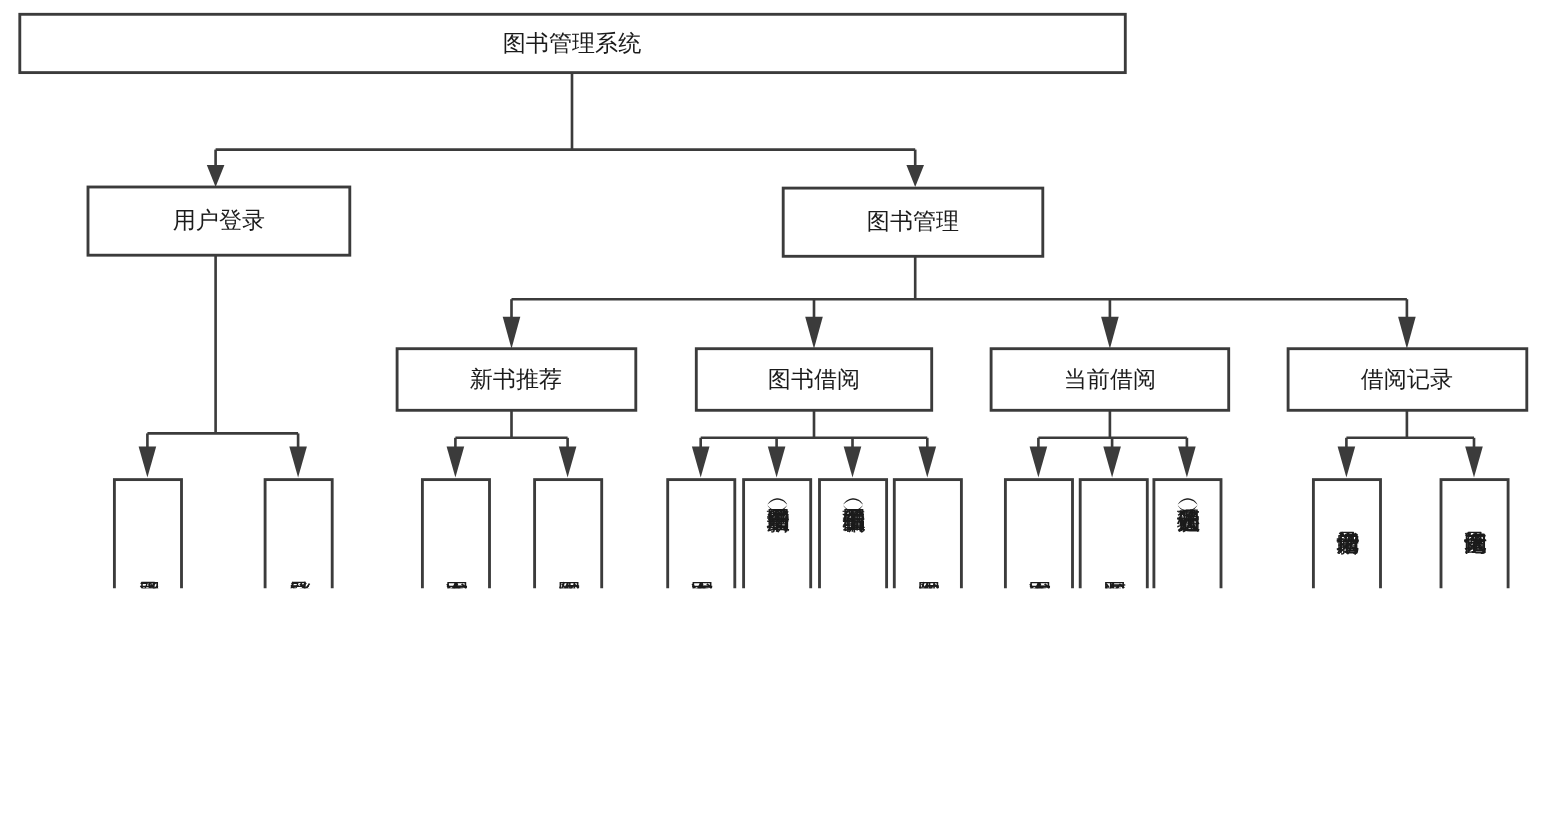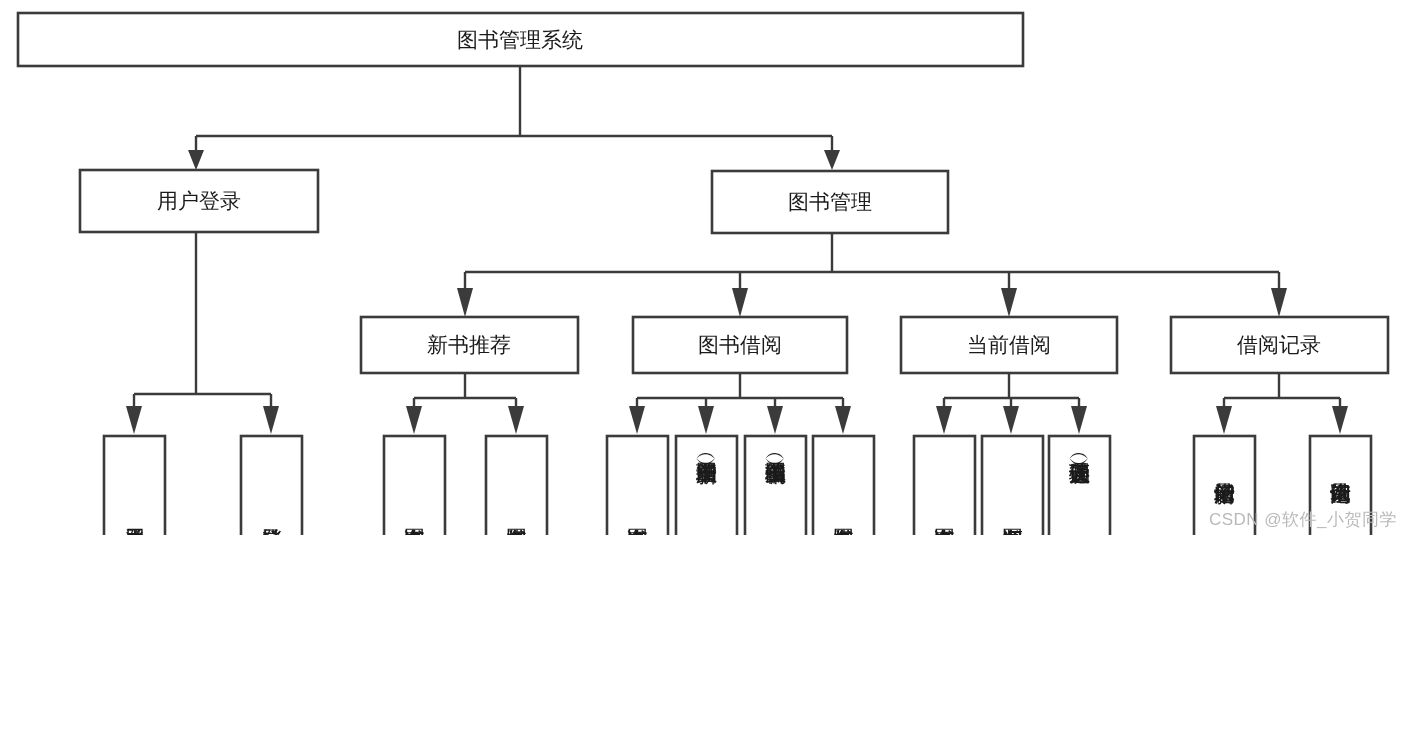--- a/index.html
+++ b/index.html
@@ -227,14 +227,13 @@
       <rect class="node-box" x="1194" y="436" width="61" height="297"></rect>
       <text class="leaf-label-v" x="1225" y="466">新增借阅记录</text>
     </g>
     <g>
       <rect class="node-box" x="1310" y="436" width="61" height="297"></rect>
       <text class="leaf-label-v" x="1341" y="466">查询借阅记录</text>
     </g>
 
   </svg>
 
-  <div class="watermark-text">CSDN @软件_小贺同学</div>
 </div>
 
 </body></html>

